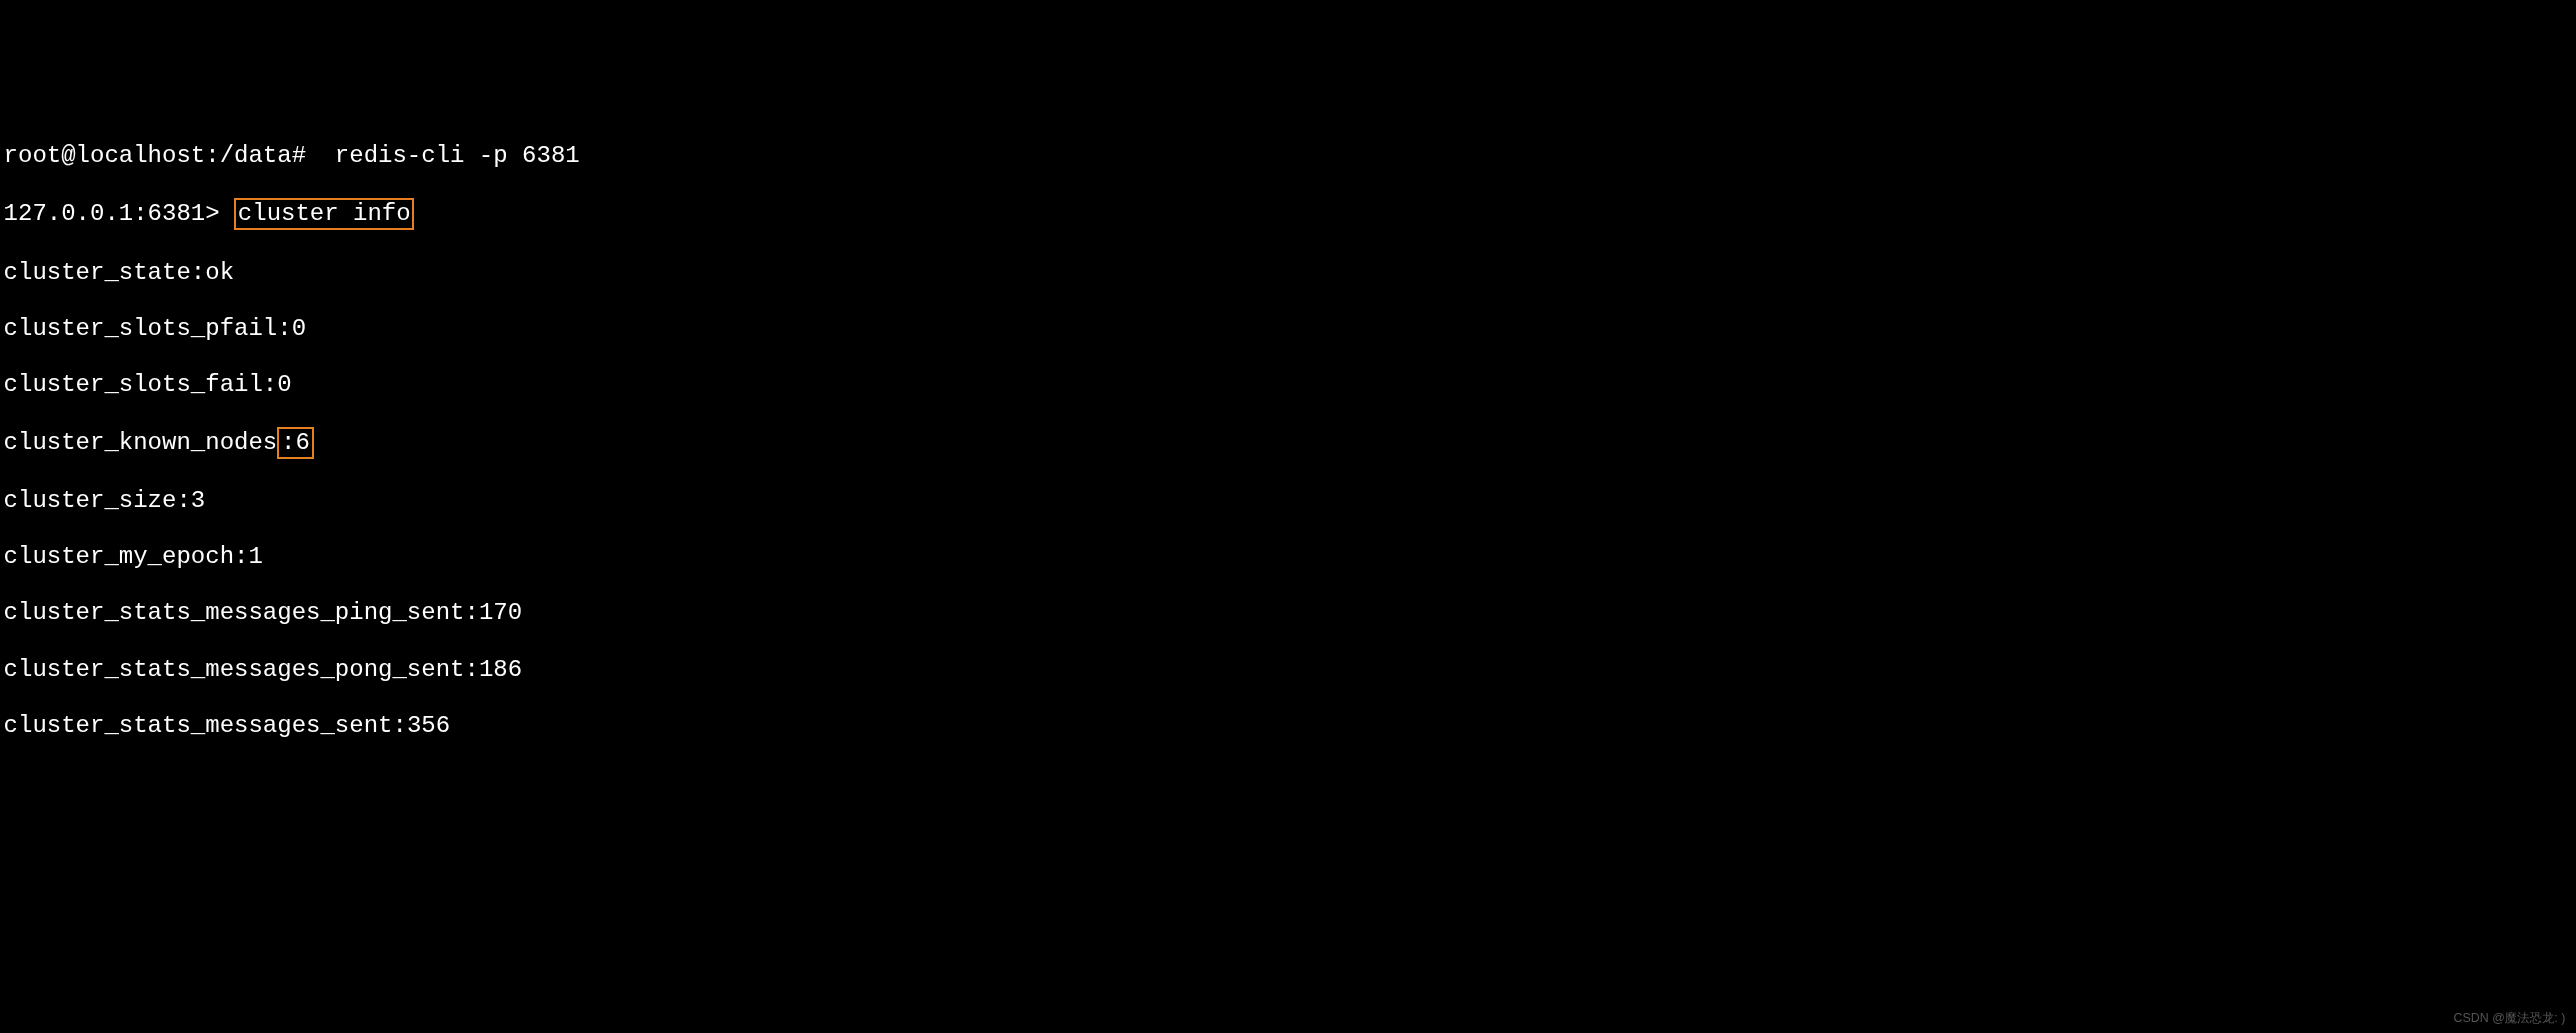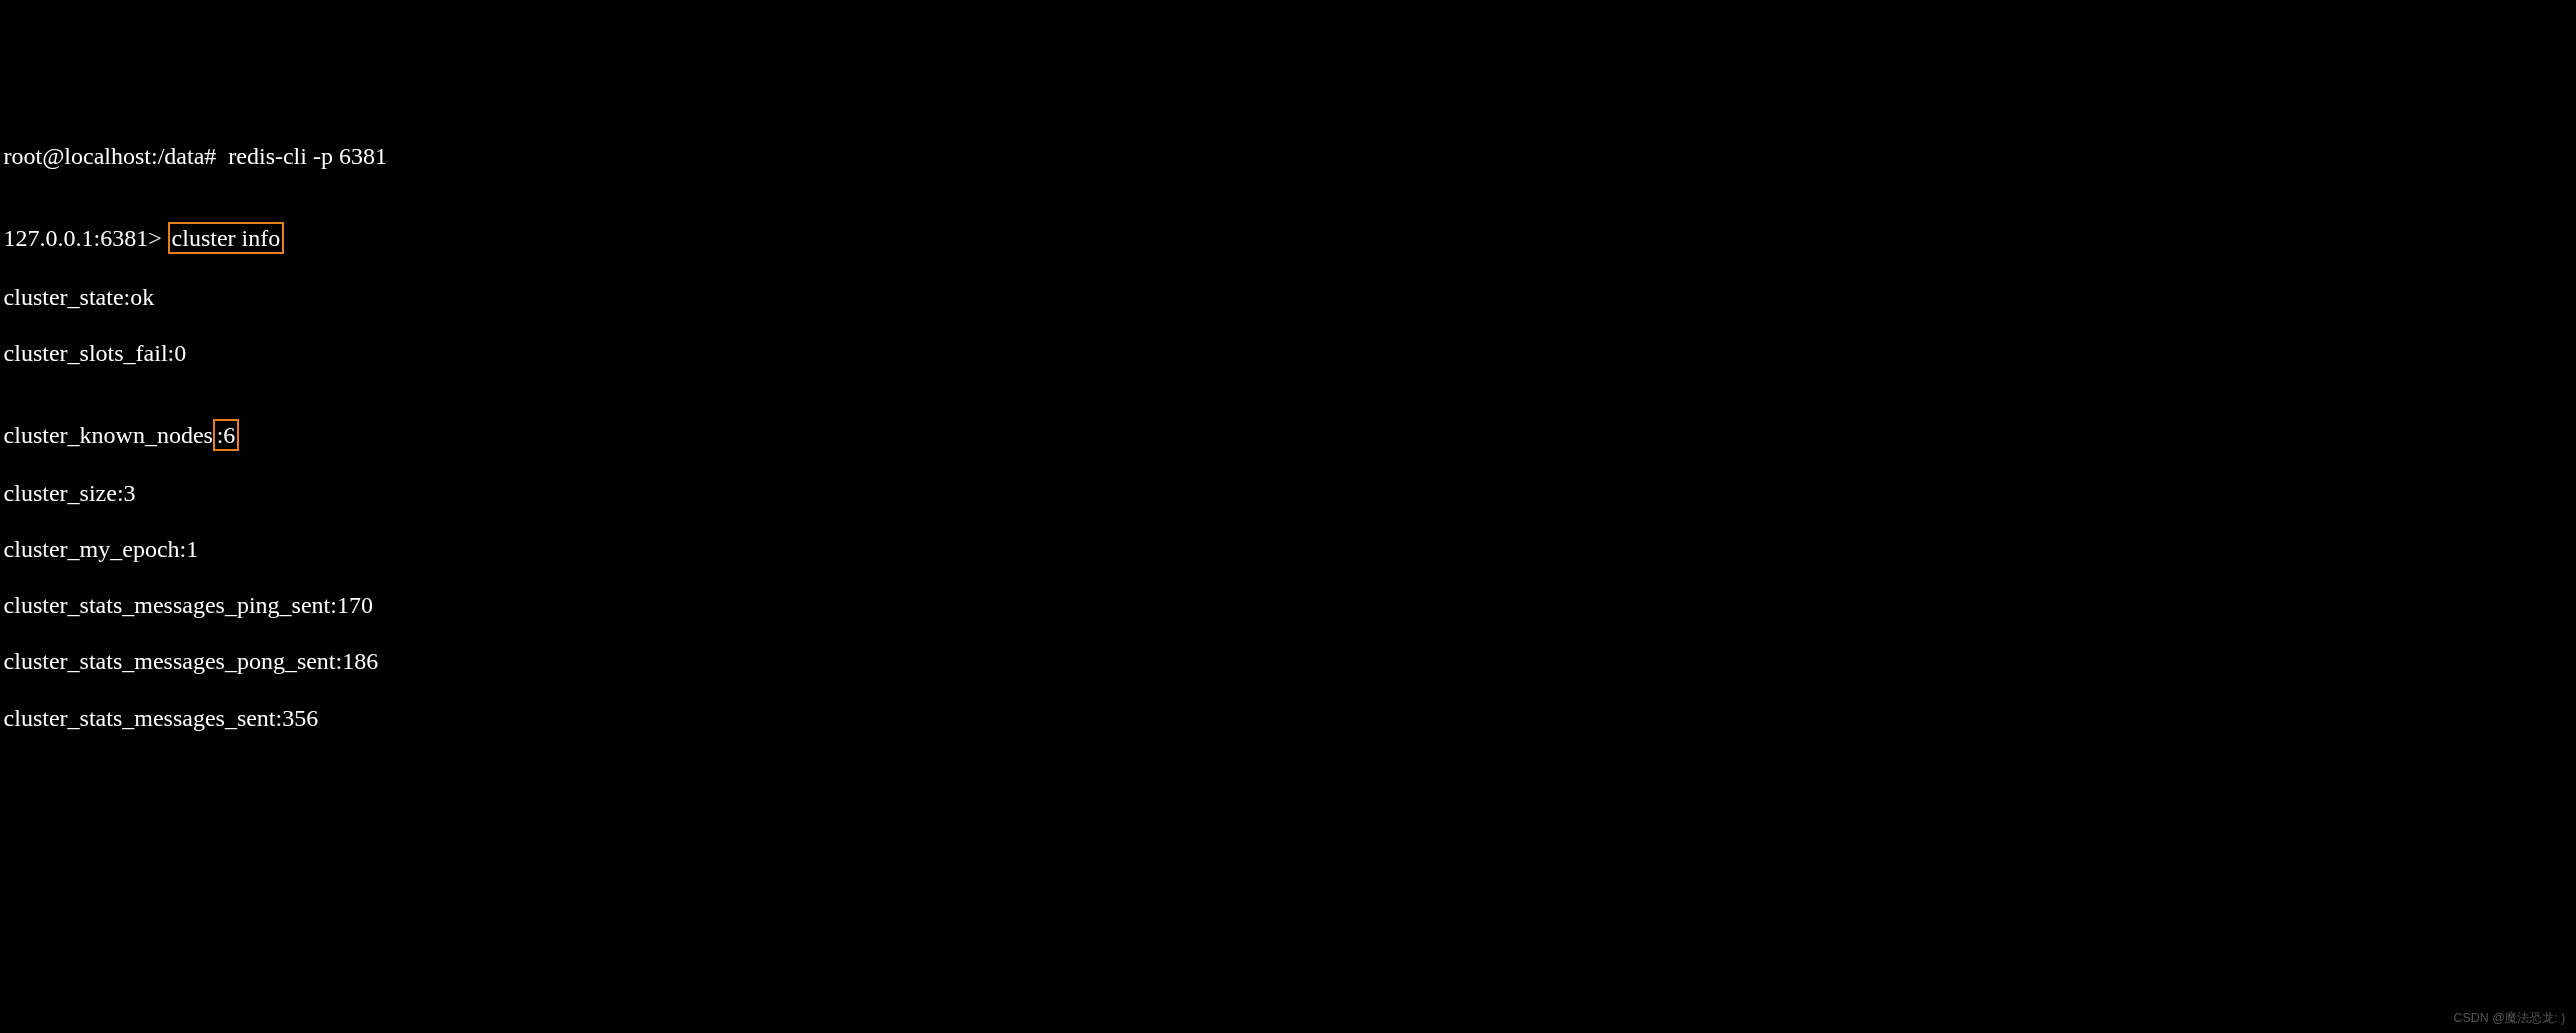--- a/index.html
+++ b/index.html
@@ -15,48 +15,47 @@
       line-height: 1.17;
       padding: 1.8px 0 0 3.6px;
       white-space: pre;
       overflow: hidden;
       width: 2576px;
       height: 1033px;
       position: relative;
     }
     .line {
       display: block;
-      font-family: Liberation Serif, serif;
     }
     .highlight-box {
       border: 2.7px solid #e67e22;
       display: inline-block;
       padding: 0 1.8px;
       vertical-align: baseline;
-      margin-top: 24px;
     }
     .watermark {
       position: absolute;
       right: 10.7px;
       bottom: 7.1px;
       color: #555555;
       font-size: 12.4px;
       font-family: Arial, sans-serif;
       margin-left: 16px;
     }
   </style>
 </head>
 <body>
 
 
 
 <div class="terminal">
 <span class="line">root@localhost:/data#  redis-cli -p 6381</span>
 <span class="line"><span>127.0.0.1:6381&gt;</span> <span class="highlight-box">cluster info</span></span>
 <span class="line"><span>cluster_state</span>:<span>ok</span></span>
+<span class="line"><span>cluster_slots_pfail</span>:<span>0</span></span>
 <span class="line"><span>cluster_slots_fail</span>:<span>0</span></span>
 <span class="line"><span>cluster_known_nodes</span><span class="highlight-box">:6</span></span>
 <span class="line"><span>cluster_size</span>:<span>3</span></span>
 <span class="line"><span>cluster_my_epoch</span>:<span>1</span></span>
 <span class="line"><span>cluster_stats_messages_ping_sent</span>:<span>170</span></span>
 <span class="line"><span>cluster_stats_messages_pong_sent</span>:<span>186</span></span>
 <span class="line"><span>cluster_stats_messages_sent</span>:<span>356</span></span>
 
 
 

